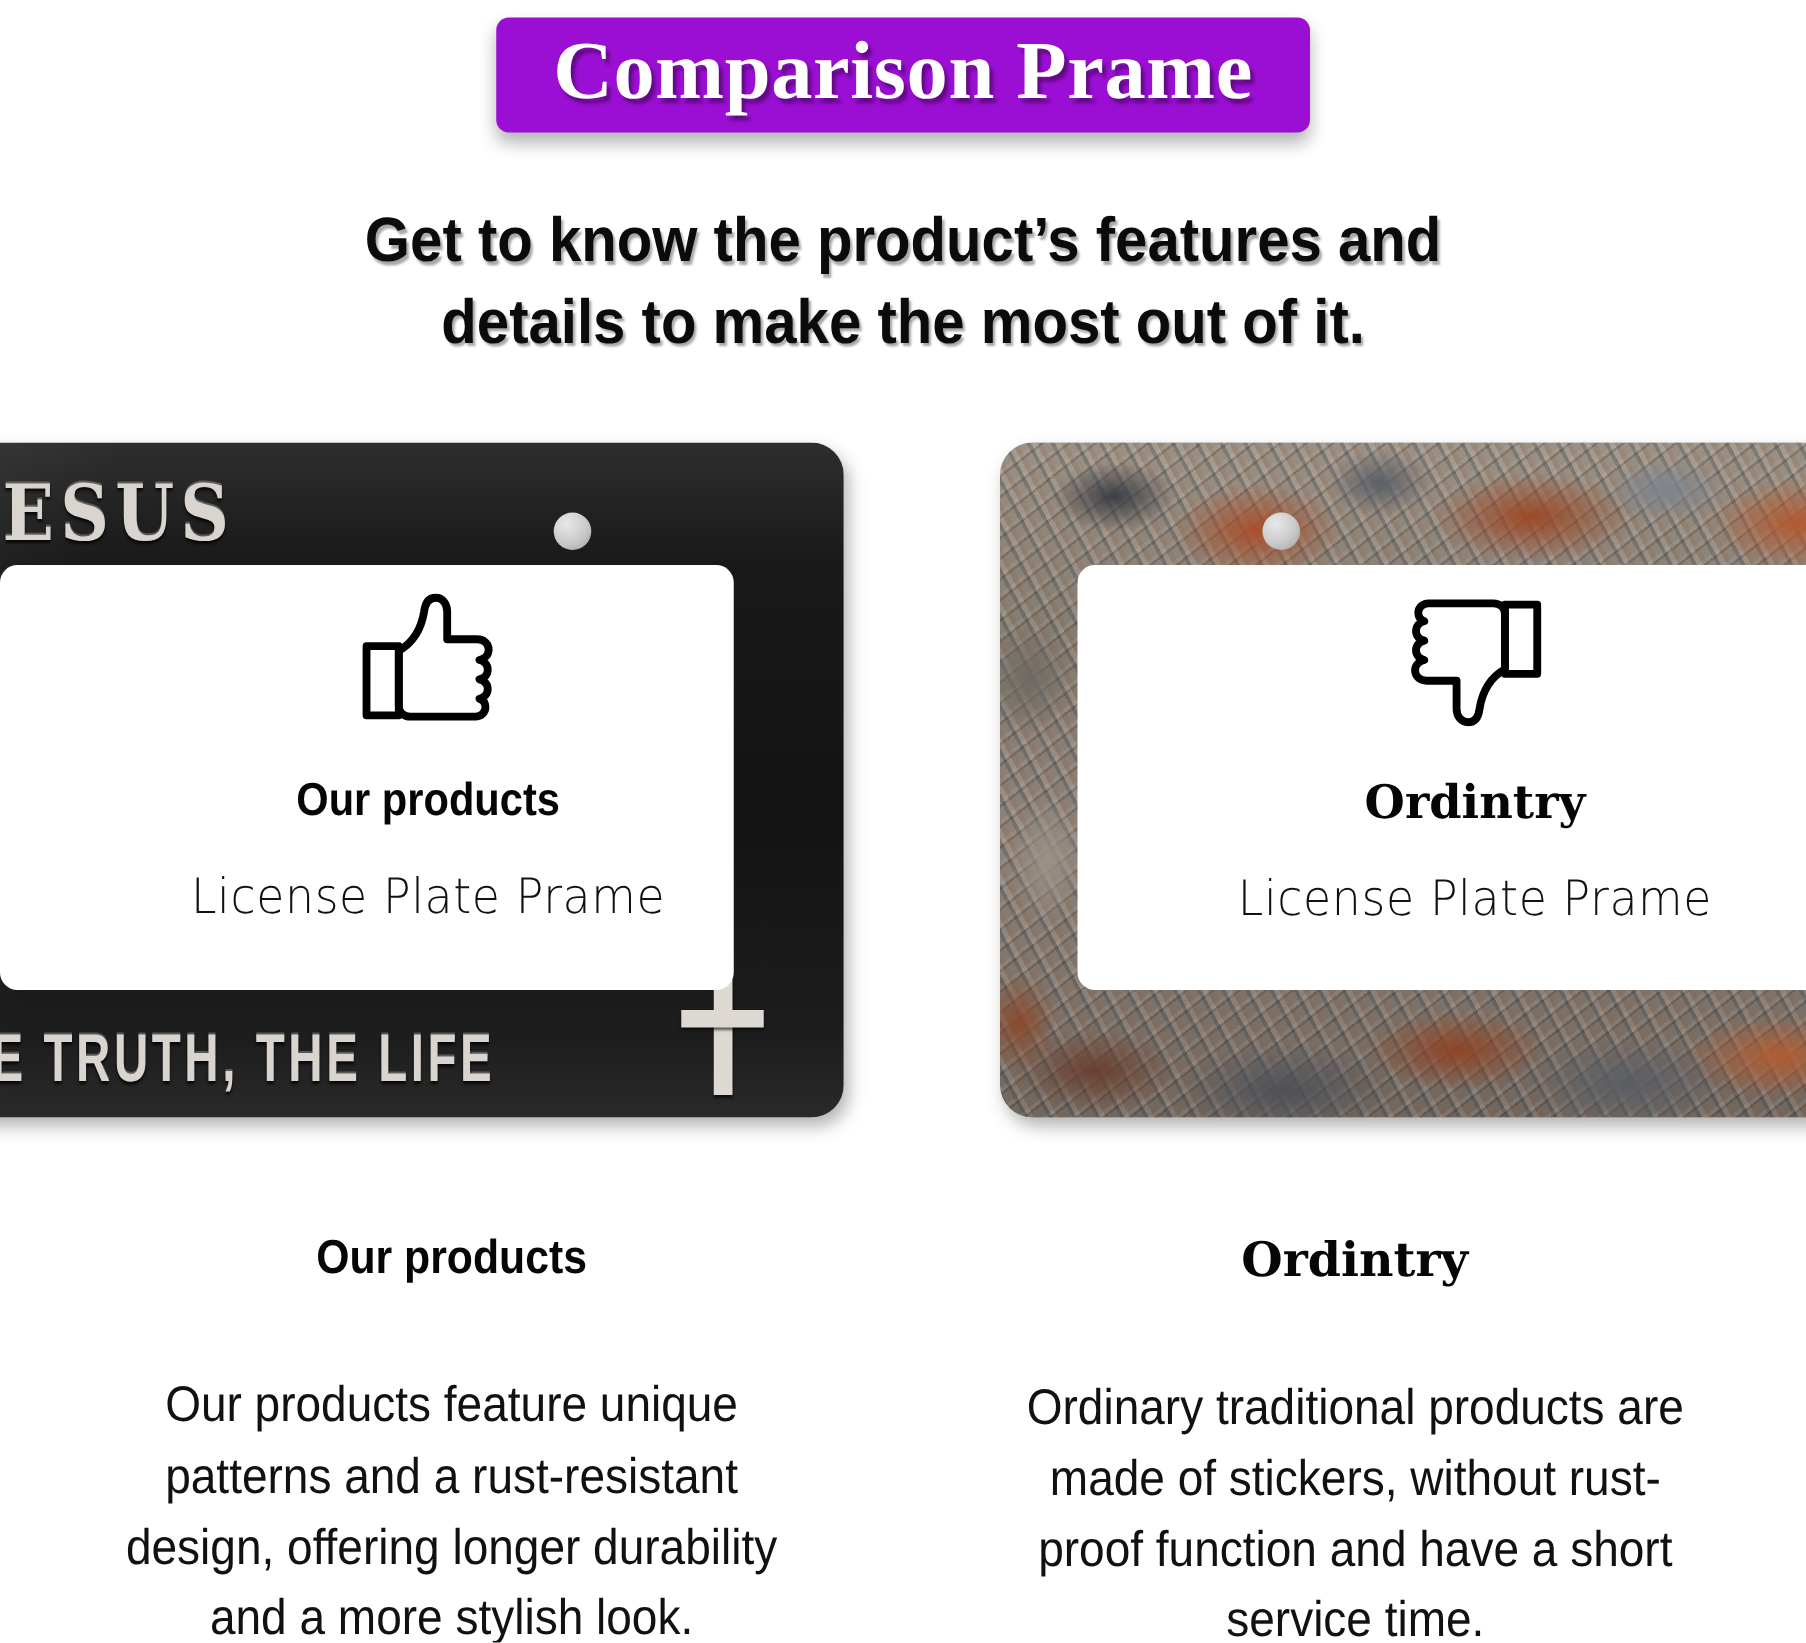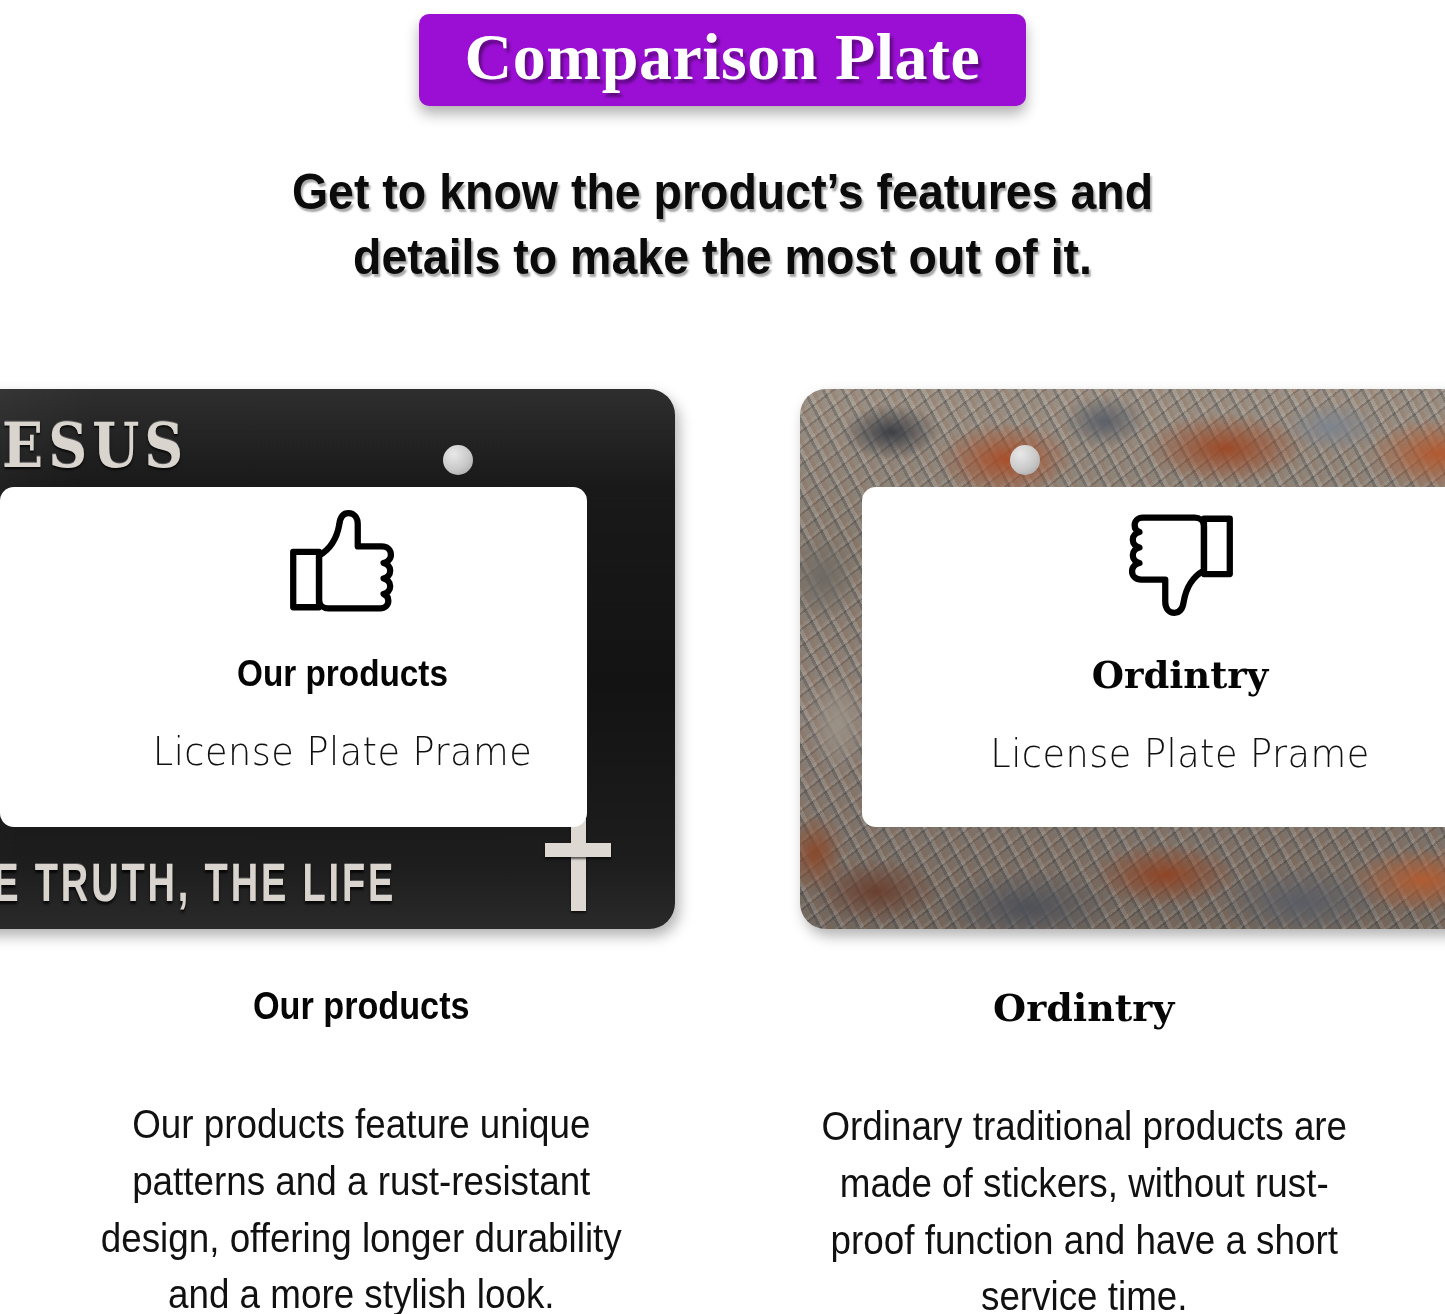--- a/index.html
+++ b/index.html
@@ -54,21 +54,21 @@
     color: #0b0b0b;
     transform: scaleX(0.93);
     text-shadow: 2px 3px 2px rgba(0,0,0,0.35);
     padding: 0 110px;
   }
   .subtitle .ln { display: block; }
 
   
   .frames {
     position: absolute;
-    top: 371px;
+    top: 336px;
     left: 0;
     width: 1410px;
     height: 578px;
   }
 
   
   .plate {
     position: absolute;
     top: 18px;
     height: 540px;
@@ -256,21 +256,21 @@
     line-height: 1.42;
     color: #111;
     transform: scaleX(0.92);
   }
 </style>
 </head>
 <body>
 
 <div class="banner-wrap">
   <div class="banner">
-    <div class="banner-text">Comparison Plate</div>
+    <div class="banner-text">Comparison Prame</div>
   </div>
 </div>
 
 <div class="subtitle">
   <span class="ln">Get to know the product’s features and</span>
   <span class="ln">details to make the most out of it.</span>
 </div>
 
 <div class="frames">
 

